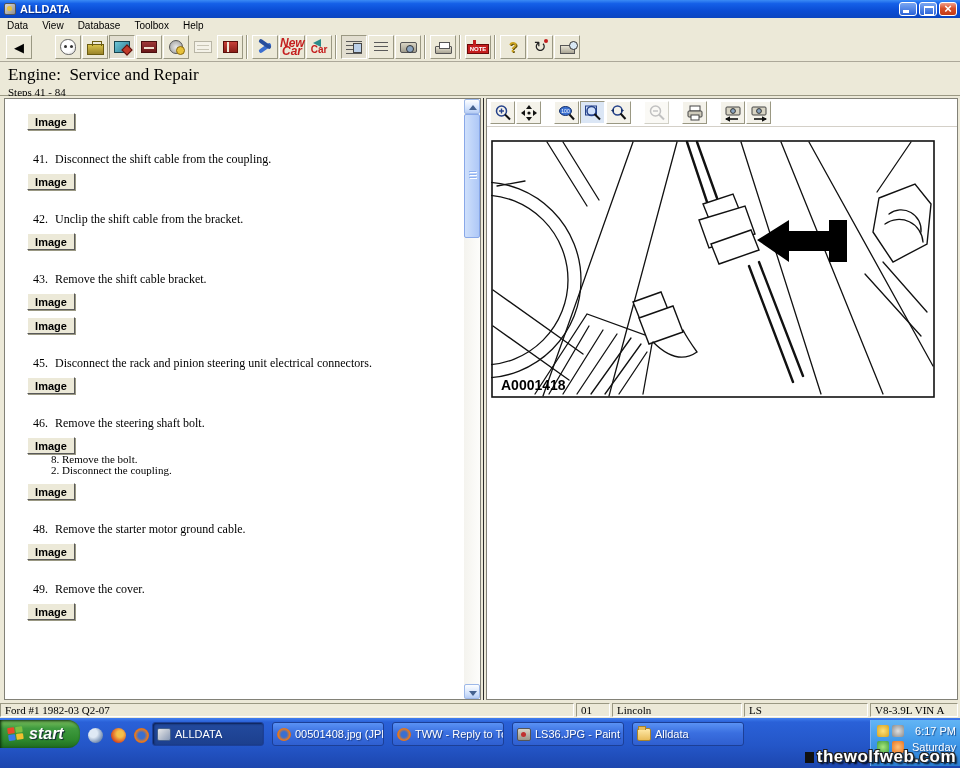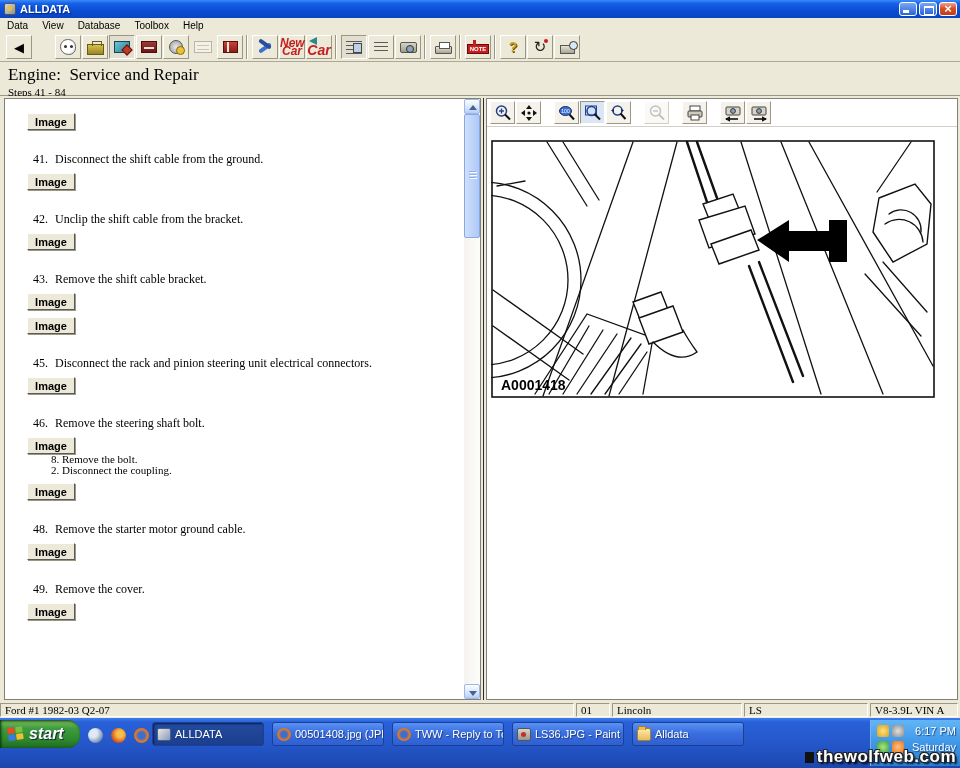--- a/index.html
+++ b/index.html
@@ -48,21 +48,21 @@
   .i-gearclock{width:14px;height:14px;border-radius:50%;border:1px solid #555;background:radial-gradient(#e8e8e8,#9a9a9a);position:relative;}
   .i-gearclock::after{content:"";position:absolute;right:-3px;bottom:-2px;width:7px;height:7px;border-radius:50%;background:#e8c23a;border:1px solid #8a6a10;}
   .i-docdis{width:18px;height:12px;border:1px solid #b8b5a5;position:relative;background:#f4f2e8;}
   .i-docdis::after{content:"";position:absolute;left:2px;top:3px;right:2px;height:1px;background:#c8c5b5;box-shadow:0 4px 0 #c8c5b5;}
   .i-book{width:15px;height:12px;background:linear-gradient(180deg,#c84038,#8a1e18);border:1px solid #5a0e0a;position:relative;}
   .i-book::after{content:"";position:absolute;left:3px;top:0;bottom:0;width:2px;background:#f0e8d8;}
   .i-tools{width:16px;height:16px;position:relative;}
   .i-tools::before{content:"";position:absolute;left:1px;top:7px;width:14px;height:4px;background:#3b6fd0;transform:rotate(-35deg);border-radius:2px;}
   .i-tools::after{content:"";position:absolute;left:1px;top:3px;width:14px;height:4px;background:#274f9e;transform:rotate(35deg);border-radius:2px;}
   .i-newcar{width:24px;font-size:12px;line-height:8px;font-weight:bold;color:#c41e1e;text-align:center;font-style:italic;}
-  .i-car{position:relative;font-size:14px;font-weight:bold;color:#c41e1e;font-style:italic;padding-top:5px;}
+  .i-car{position:relative;font-size:10px;font-weight:bold;color:#c41e1e;padding-top:5px;}
   .i-car::before{content:"";position:absolute;top:0;left:2px;width:0;height:0;border-top:4px solid transparent;border-bottom:4px solid transparent;border-right:8px solid #2a8a8a;}
   .i-listimg{width:16px;height:13px;position:relative;border-left:7px solid transparent;
     background:repeating-linear-gradient(180deg,#5a5a5a 0 1px,transparent 1px 4px);}
   .i-listimg::after{content:"";position:absolute;right:0;top:2px;width:7px;height:8px;background:#bcd0e8;border:1px solid #444;}
   .i-lines{width:14px;height:11px;background:repeating-linear-gradient(180deg,#5a5a5a 0 1px,transparent 1px 4px);}
   .i-cam{width:17px;height:11px;background:linear-gradient(180deg,#d8d4c4,#a09c8c);border:1px solid #555;border-radius:2px;position:relative;}
   .i-cam::before{content:"";position:absolute;left:5px;top:2px;width:6px;height:6px;border:1px solid #333;border-radius:50%;background:#8aa4c0;}
   .i-print{width:17px;height:8px;background:linear-gradient(180deg,#e8e4d4,#a8a494);border:1px solid #555;border-radius:1px;position:relative;margin-top:5px;}
   .i-print::before{content:"";position:absolute;left:3px;top:-5px;width:9px;height:5px;background:#fff;border:1px solid #555;}
   .i-note{background:#c41e1e;color:#fff;font-size:6px;font-weight:bold;padding:1px 2px;border:1px solid #6a0a0a;position:relative;margin-top:4px;}
@@ -259,21 +259,21 @@
   <div class="h2">Steps 41 - 84</div>
 </div>
 
 <div id="content">
 
   <div id="left-pane">
     <div id="steps">
       <button class="imgbtn first">Image</button>
 
       <div class="step">
-        <span class="num">41.</span><span class="txt">Disconnect the shift cable from the ground.</span>
+        <span class="num">41.</span><span class="txt">Disconnect the shift cable from the coupling.</span>
       </div>
       <button class="imgbtn">Image</button>
 
       <div class="step">
         <span class="num">42.</span><span class="txt">Unclip the shift cable from the bracket.</span>
       </div>
       <button class="imgbtn">Image</button>
 
       <div class="step">
         <span class="num">43.</span><span class="txt">Remove the shift cable bracket.</span>

